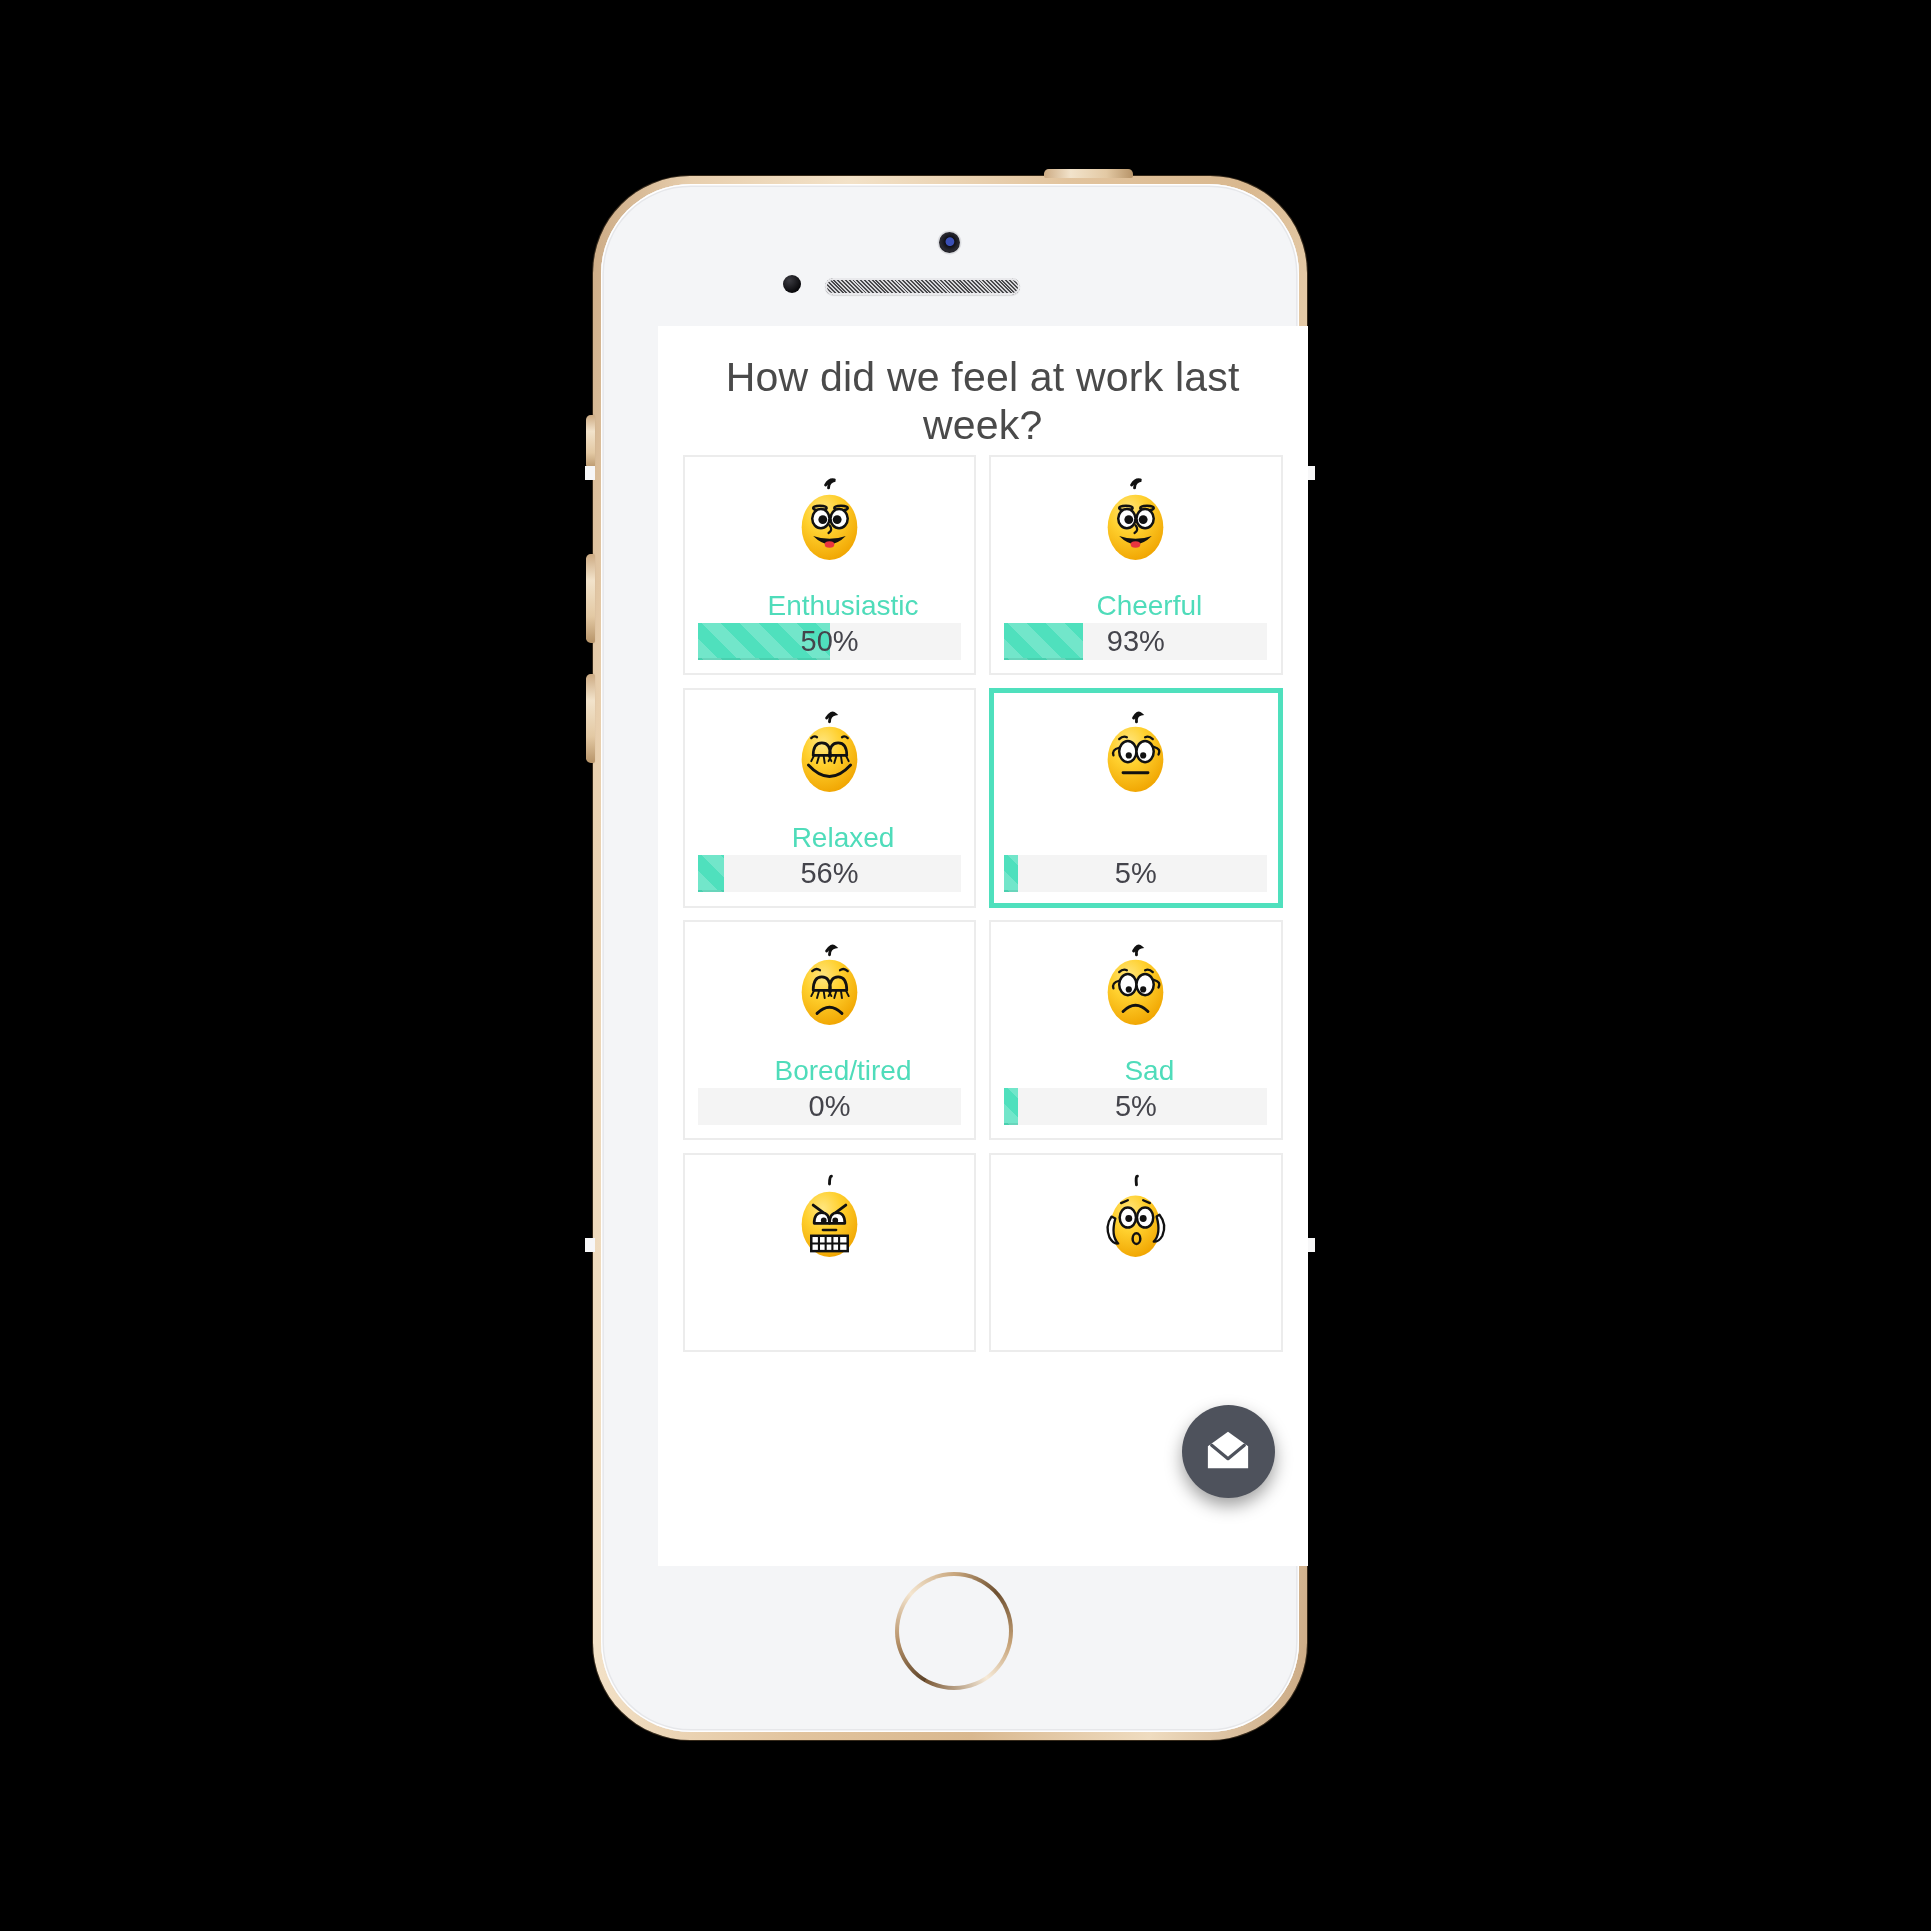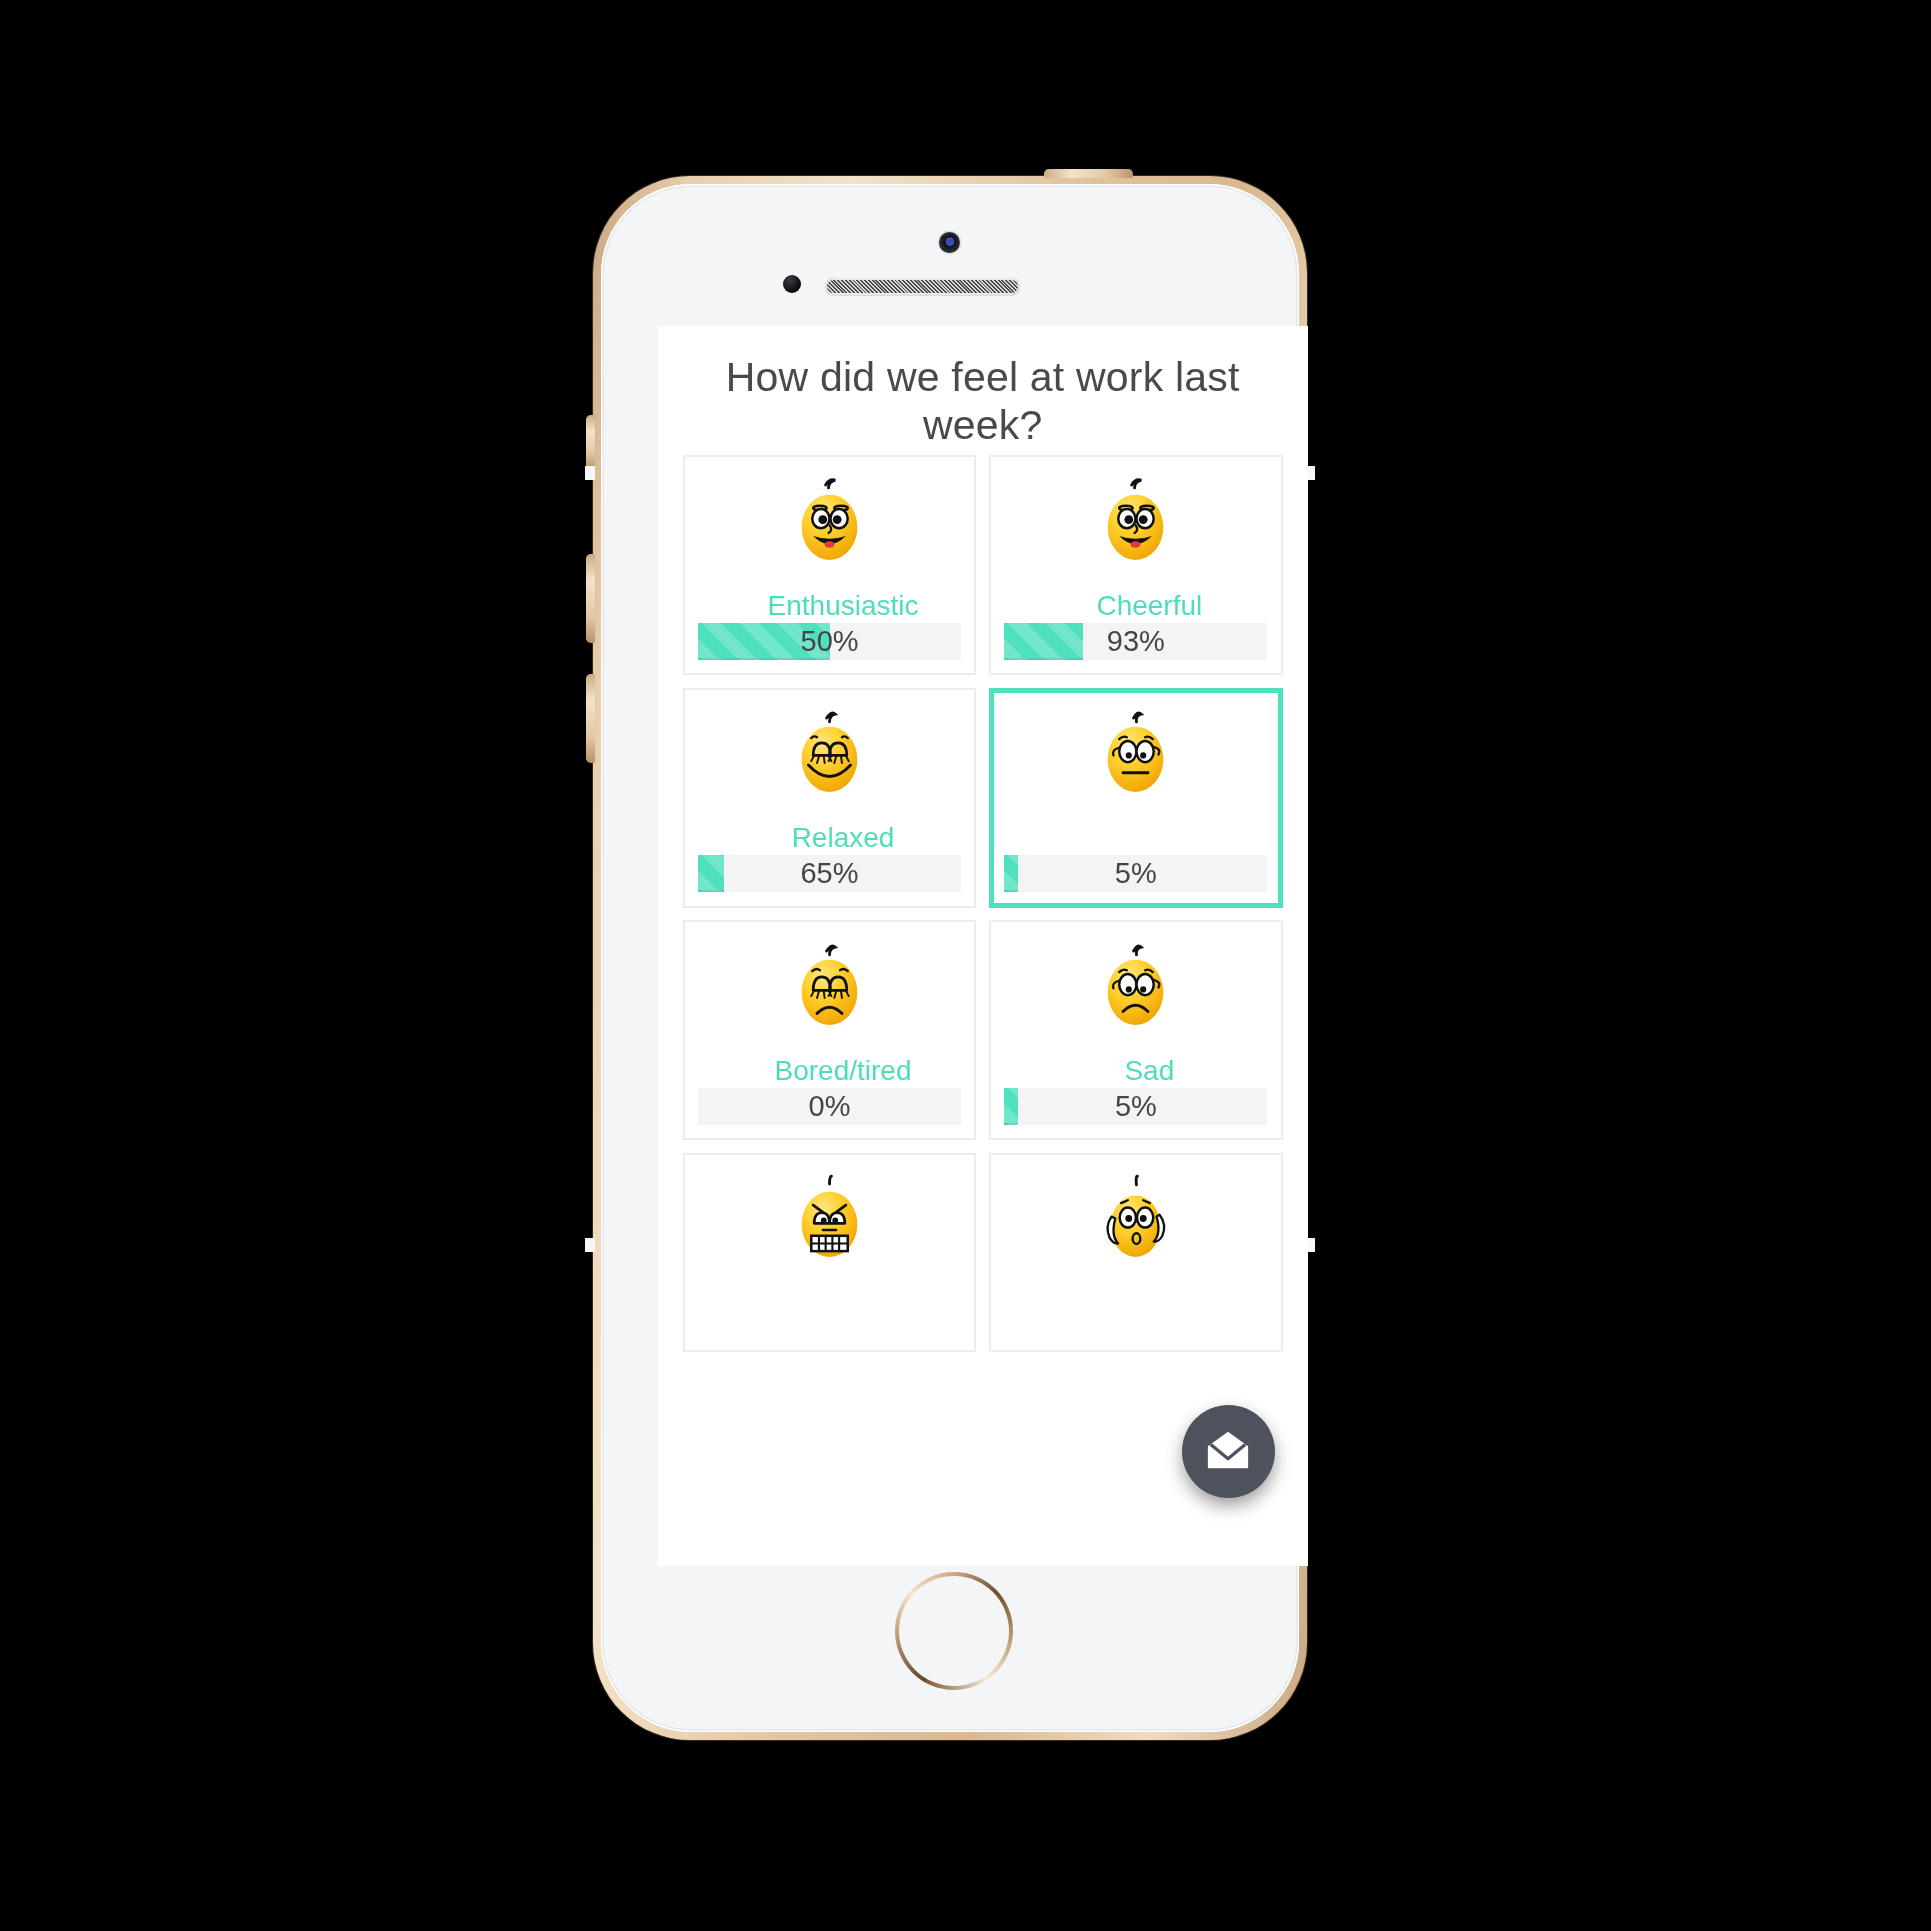--- a/index.html
+++ b/index.html
@@ -208,21 +208,21 @@
                       <path d="M44 49 l-2 7"></path>
                       <path d="M49 49 l1 7"></path>
                       <path d="M54 48 l3 6"></path>
                   </g>
                   <path d="M15 58 q22 24 44 0" fill="none" stroke="#111" stroke-width="3" stroke-linecap="round"></path>
                 </svg>
               </span>
               <div class="label">Relaxed</div>
               <div class="bar">
                 <div class="bar-fill" style="width:10%"></div>
-                <span class="bar-val">65%</span>
+                <span class="bar-val">56%</span>
               </div>
             </div>
 
             <div class="card selected">
               <span class="emoji">
                 <svg viewBox="0 0 74 92" width="71" height="89">
                   <defs>
                       <radialGradient id="g4" cx="38%" cy="26%" r="78%">
                     <stop offset="0%" stop-color="#ffe680"></stop>
                         <stop offset="42%" stop-color="#ffd02e"></stop>

